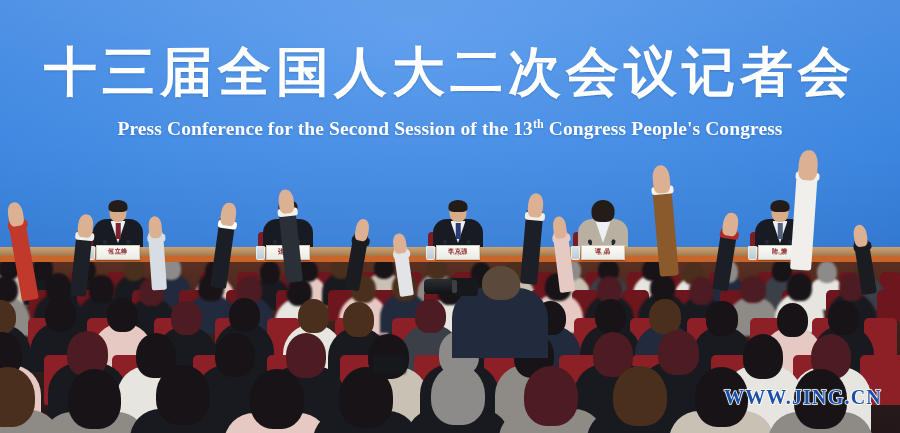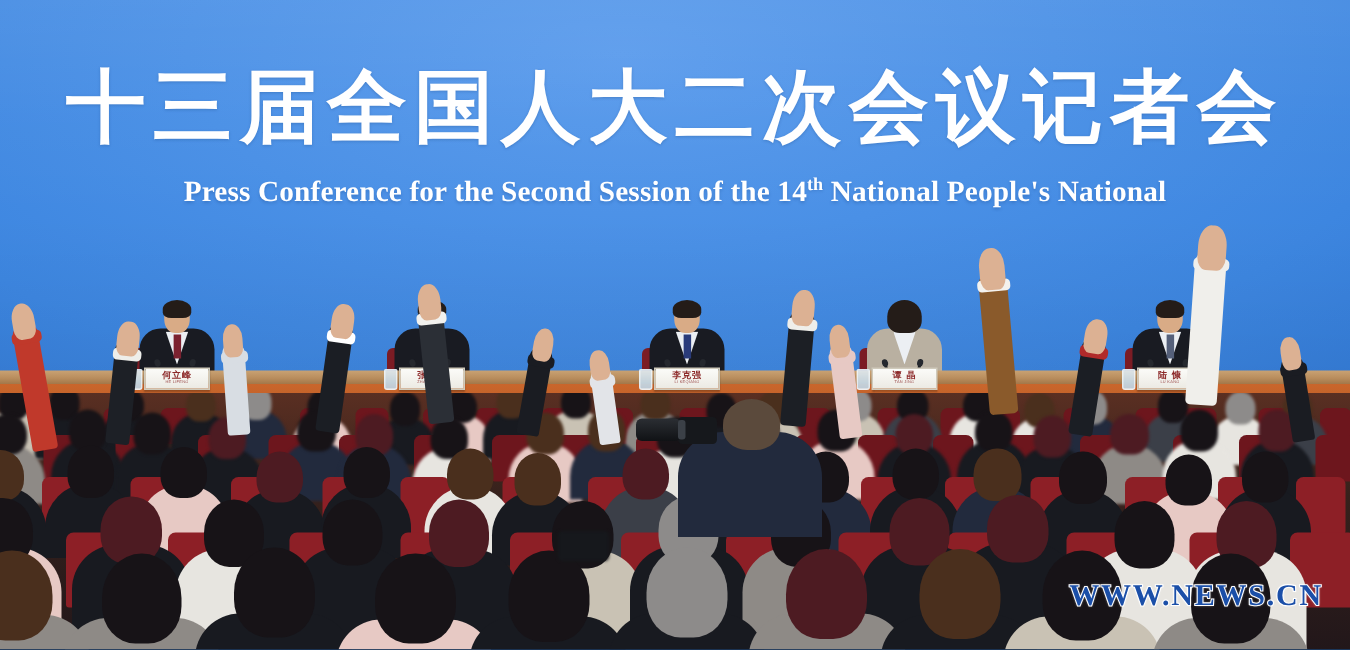--- a/index.html
+++ b/index.html
@@ -332,21 +332,21 @@
 </style>
 </head>
 <body>
 
 <div id="stage">
 
   <div class="backdrop"></div>
   <div class="backdrop-sheen"></div>
 
   <div class="title-cn">十三届全国人大二次会议记者会</div>
-  <div class="title-en"><span>Press Conference for the Second Session of the 14</span><sup>th</sup><span> National People's National</span></div>
+  <div class="title-en"><span>Press Conference for the Second Session of the 13</span><sup>th</sup><span> Congress People's Congress</span></div>
 
   <div id="panel-layer">
       <div class="chair-back" style="left: 88px; top: 232px;"></div>
       <div class="panelist" style="left: 86px; top: 202px;">
         <div class="p-body"></div>
         <div class="p-shirt"></div>
         <div class="p-tie red"></div>
         <div class="p-head"></div>
         <div class="p-hair"></div>
       </div>
@@ -703,16 +703,16 @@
         <div class="cuff" style="background: rgb(240, 239, 235);"></div>
         <div class="hand" style="width: 19.32px; height: 30.45px; top: -16.38px;"></div>
       </div>
       <div class="arm" style="left: 862px; top: 236px; width: 15px; height: 58px; background: rgb(26, 28, 34); transform: rotate(-9deg);">
         <div class="cuff" style="background: rgb(26, 28, 34);"></div>
         <div class="hand" style="width: 13.8px; height: 21.75px; top: -11.7px;"></div>
       </div>
     </div>
 
   <div class="watermark">
-    <div class="wm-en">WWW.NEWS.CN</div>
+    <div class="wm-en">WWW.JING.CN</div>
   </div>
 
 </div>
 
 </body></html>

